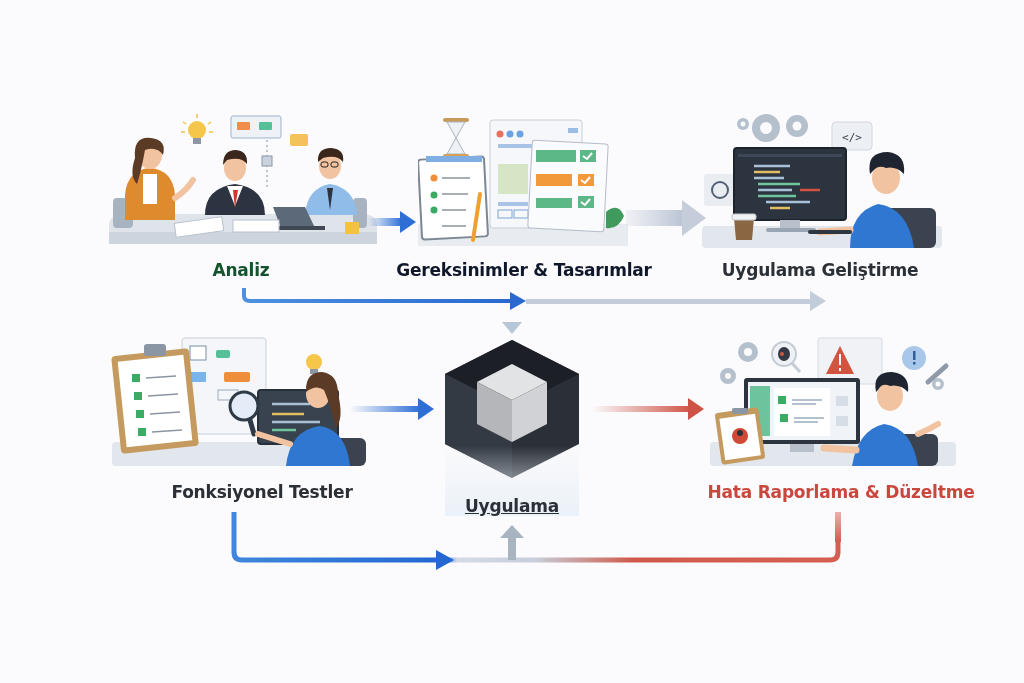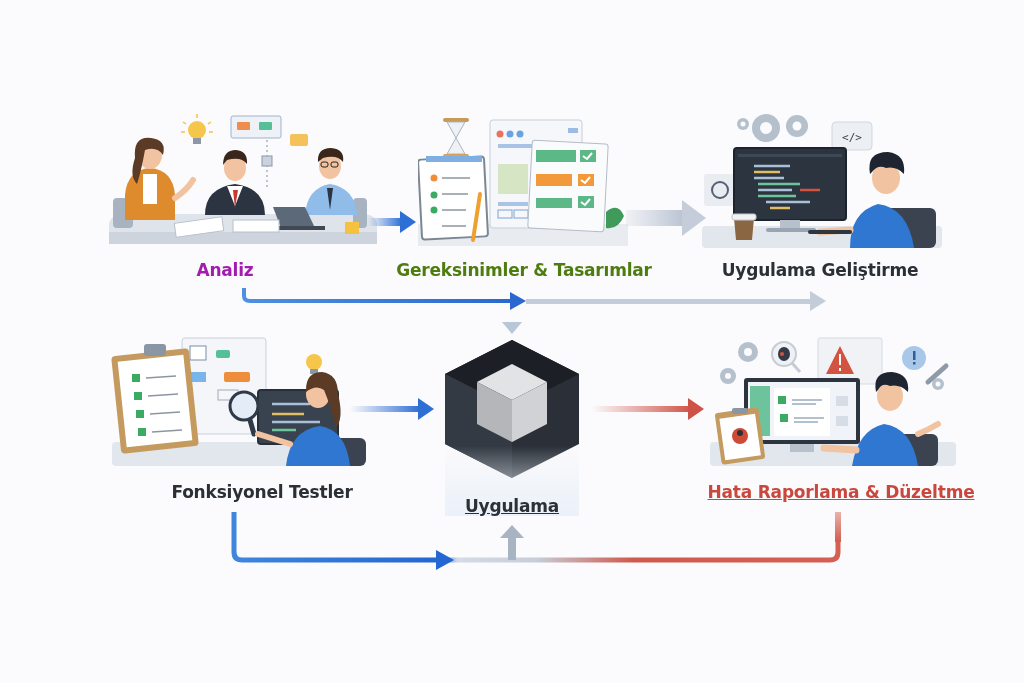--- a/index.html
+++ b/index.html
@@ -214,22 +214,22 @@
       <rect x="178" y="100" width="58" height="40" rx="6" fill="#3b4350"></rect>
       <path d="M150 140 Q150 104 178 96 Q208 100 214 140 Z" fill="#2f77d0"></path>
       <ellipse cx="186" cy="70" rx="14" ry="16" fill="#f2c3a0"></ellipse>
       <path d="M170 66 Q166 44 188 44 Q206 46 204 66 Q196 58 186 60 Q178 56 172 64 Z" fill="#1e2530"></path>
       <path d="M150 122 L120 124" stroke="#f2c3a0" stroke-width="7" stroke-linecap="round"></path>
       <rect x="108" y="122" width="44" height="4" rx="2" fill="#2e3640"></rect>
     </g>
   </svg>
 </div>
 
-<div class="label" style="left:225px;top:260px;color:#a21caf;">Analiz</div>
-<div class="label" style="left:524px;top:260px;color:#4d7c0f;">Gereksinimler &amp; Tasarımlar</div>
+<div class="label" style="left:241px;top:260px;color:#14532d;">Analiz</div>
+<div class="label" style="left:524px;top:260px;color:#0f172a;">Gereksinimler &amp; Tasarımlar</div>
 <div class="label" style="left:820px;top:260px;color:#2b2f36;text-align:center;">Uygulama Geliştirme</div>
 
 <div class="abs" style="left:238px;top:286px;">
   <svg width="600" height="30">
     <defs>
         <linearGradient id="gblueLine" x1="0" x2="1">
           <stop offset="0" stop-color="#4e90e0"></stop>
           <stop offset="1" stop-color="#2a68d0"></stop>
         </linearGradient>
       </defs>
@@ -416,21 +416,21 @@
       <path d="M146 136 Q152 100 178 94 Q206 98 212 136 Z" fill="#2f77d0"></path>
       <ellipse cx="184" cy="66" rx="13" ry="15" fill="#f2c3a0"></ellipse>
       <path d="M170 62 Q166 42 186 42 Q204 44 202 62 Q194 54 184 56 Q176 52 172 60 Z" fill="#1e2530"></path>
       <path d="M212 104 Q222 100 232 94" stroke="#f2c3a0" stroke-width="6" stroke-linecap="round" fill="none"></path>
       <path d="M150 120 L118 118" stroke="#f2c3a0" stroke-width="7" stroke-linecap="round"></path>
     </g>
   </svg>
 </div>
 
 <div class="label" style="left:222px;top:482px;color:#2b2f36;margin-left:40px;">Fonksiyonel Testler</div>
-<div class="label" style="left:841px;top:482px;color:#c9473c;text-decoration:underline;">Hata Raporlama &amp; Düzeltme</div>
+<div class="label" style="left:841px;top:482px;color:#c9473c;">Hata Raporlama &amp; Düzeltme</div>
 
 <div class="abs" style="left:226px;top:510px;">
   <svg width="622" height="64">
     <defs>
       <linearGradient id="gloop" x1="0" x2="1">
         <stop offset="0" stop-color="#3f86dc"></stop>
         <stop offset="0.34" stop-color="#2466d2"></stop>
         <stop offset="0.37" stop-color="#d5dbe6"></stop>
         <stop offset="0.5" stop-color="#c7ced9"></stop>
         <stop offset="0.66" stop-color="#cf5a4c"></stop>

